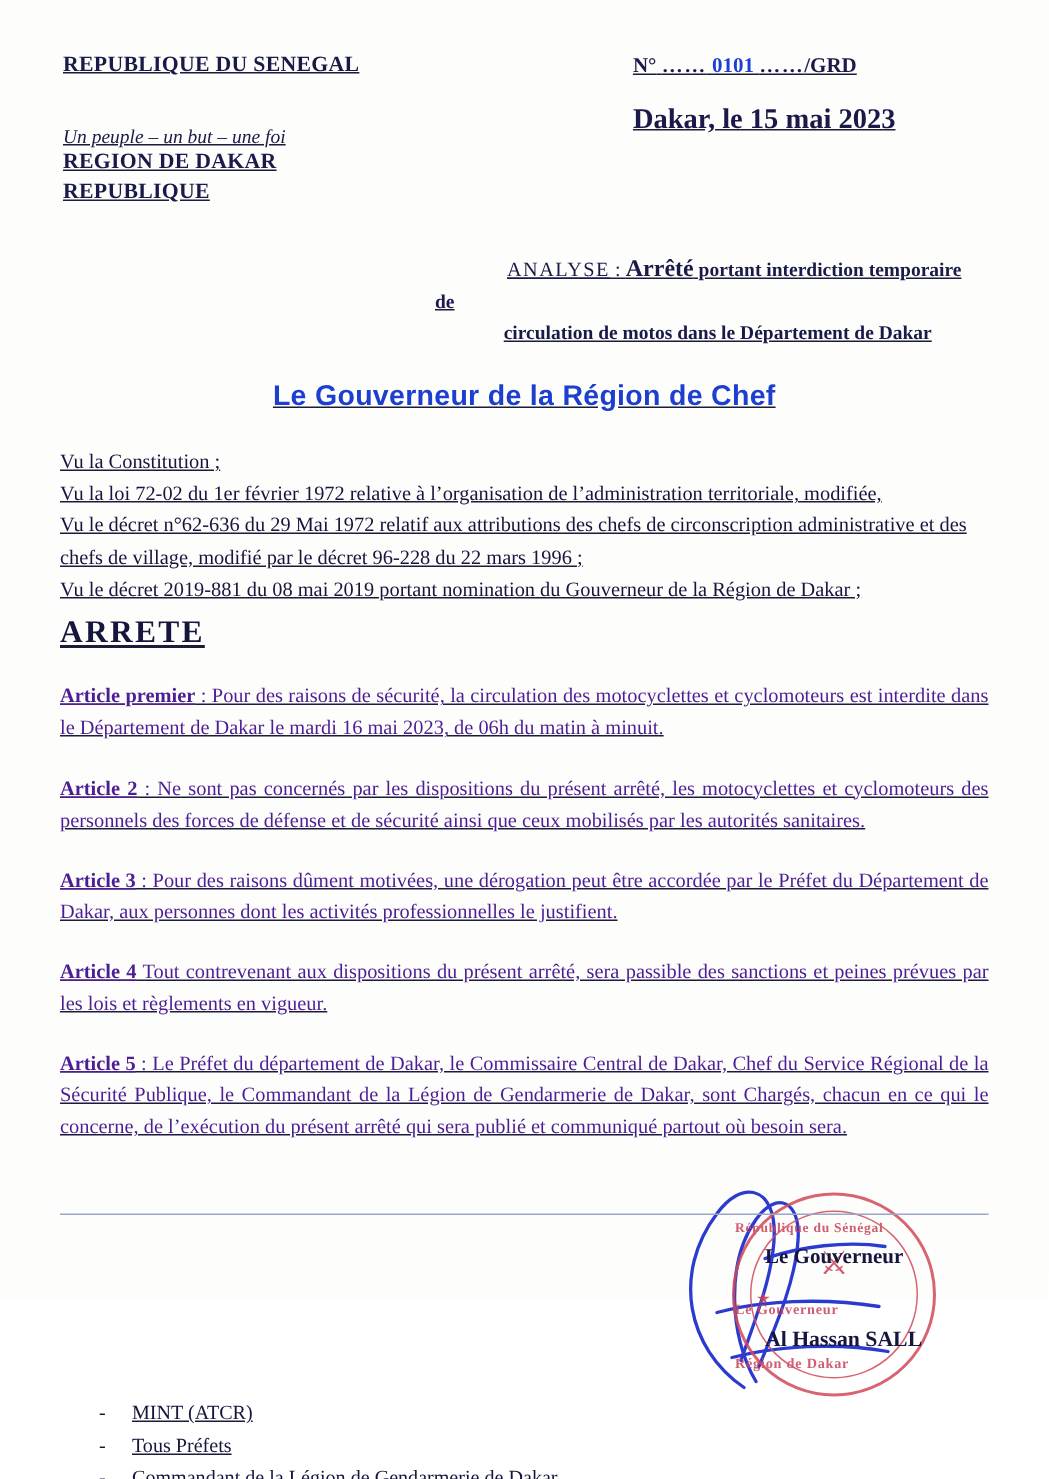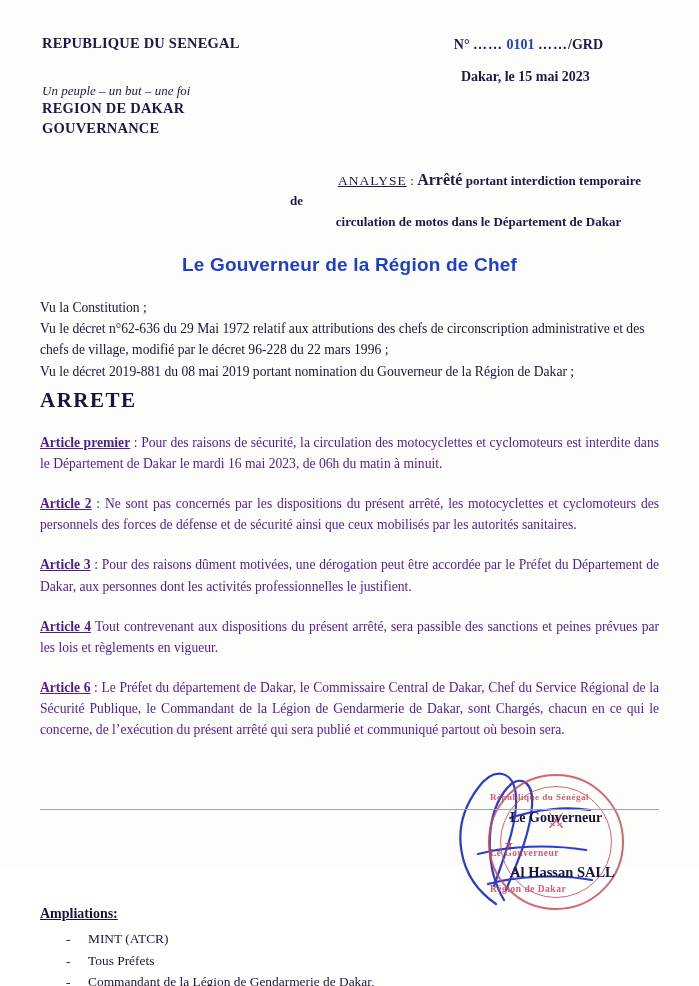--- a/index.html
+++ b/index.html
@@ -15,20 +15,21 @@
     position: relative;
     overflow: hidden;
   }
   .page {
     position: relative;
     width: 699px;
     height: 866px;
     box-sizing: border-box;
     padding: 34px 40px 0 40px;
     background: #fdfdfb;
+    text-decoration: underline;
   }
 
   
   .header {
     display: flex;
     justify-content: space-between;
     align-items: flex-start;
   }
   .header-left {
     padding-left: 2px;
@@ -62,21 +63,21 @@
   .num-line .dots {
     font-weight: bold;
     letter-spacing: 1px;
   }
   .num-line .numval {
     color: #1d3fd0;
     font-weight: bold;
   }
   .date-line {
     margin-top: 16px;
-    font-size: 14px;
+    font-size: 19px;
     font-weight: bold;
     color: #1a1a4a;
     text-align: center;
     padding-right: 6px;
   }
 
   
   .analyse {
     margin-top: 30px;
     margin-left: 250px;
@@ -289,21 +290,21 @@
 </head>
 <body>
 
 <div class="page">
 
   <div class="header">
     <div class="header-left">
       <div class="hl-line">REPUBLIQUE DU SENEGAL</div>
       <div class="hl-motto">Un peuple – un but – une foi</div>
       <div class="hl-line">REGION DE DAKAR</div>
-      <div class="hl-line">GOUVERNANCE</div>
+      <div class="hl-line">REPUBLIQUE</div>
     </div>
     <div class="header-right">
       <div class="num-line">
         <span>N°</span>
         <span class="dots">……</span>
         <span class="numval">0101</span>
         <span class="dots">……</span><span>/GRD</span>
       </div>
       <div class="date-line">Dakar, le 15 mai 2023</div>
     </div>
@@ -311,20 +312,21 @@
 
   <div class="analyse">
     <span class="lbl">ANALYSE</span><span> : </span><span class="arrete-word">Arrêté</span><span class="rest"> portant interdiction temporaire de</span>
     <span class="l2">circulation de motos dans le Département de Dakar</span>
   </div>
 
   <div class="doc-title">Le Gouverneur de la Région de Chef</div>
 
   <div class="visas">
     <div>Vu la Constitution ;</div>
+    <div>Vu la loi 72-02 du 1er février 1972 relative à l’organisation de l’administration territoriale, modifiée,</div>
     <div>Vu le décret n°62-636 du 29 Mai 1972 relatif aux attributions des chefs de circonscription administrative et des</div>
     <div>chefs de village, modifié par le décret 96-228 du 22 mars 1996 ;</div>
     <div>Vu le décret 2019-881 du 08 mai 2019 portant nomination du Gouverneur de la Région de Dakar ;</div>
   </div>
 
   <div class="arrete-head">ARRETE</div>
 
   <div class="article">
     <span class="art-label">Article premier</span><span> : Pour des raisons de sécurité, la circulation des motocyclettes et cyclomoteurs est interdite dans le Département de Dakar le mardi 16 mai 2023, de 06h du matin à minuit.</span>
   </div>
@@ -335,21 +337,21 @@
 
   <div class="article">
     <span class="art-label">Article 3</span><span> : Pour des raisons dûment motivées, une dérogation peut être accordée par le Préfet du Département de Dakar, aux personnes dont les activités professionnelles le justifient.</span>
   </div>
 
   <div class="article">
     <span class="art-label">Article 4</span><span> Tout contrevenant aux dispositions du présent arrêté, sera passible des sanctions et peines prévues par les lois et règlements en vigueur.</span>
   </div>
 
   <div class="article">
-    <span class="art-label">Article 6</span><span> : Le Préfet du département de Dakar, le Commissaire Central de Dakar, Chef du Service Régional de la Sécurité Publique, le Commandant de la Légion de Gendarmerie de Dakar, sont Chargés, chacun en ce qui le concerne, de l’exécution du présent arrêté qui sera publié et communiqué partout où besoin sera.</span>
+    <span class="art-label">Article 5</span><span> : Le Préfet du département de Dakar, le Commissaire Central de Dakar, Chef du Service Régional de la Sécurité Publique, le Commandant de la Légion de Gendarmerie de Dakar, sont Chargés, chacun en ce qui le concerne, de l’exécution du présent arrêté qui sera publié et communiqué partout où besoin sera.</span>
   </div>
 
   <div class="sign-zone">
 
     <svg class="signature-scribble" viewBox="0 0 180 150">
       <g fill="none" stroke="#2b3bd0" stroke-width="2.2" stroke-linecap="round">
         <path d="M58 146 C 20 120, 10 70, 40 30 C 56 8, 76 12, 78 38 C 80 66, 64 104, 56 128"></path>
         <path d="M66 142 C 48 112, 46 62, 66 34 C 80 14, 96 22, 94 48 C 92 78, 76 112, 68 132"></path>
         <path d="M72 60 C 96 52, 126 48, 152 52"></path>
         <path d="M40 96 C 70 88, 110 86, 148 92"></path>
@@ -363,21 +365,20 @@
       <div class="stamp-emblem">⚔</div>
       <div class="stamp-star">★</div>
       <div class="stamp-mid">Le Gouverneur</div>
       <div class="stamp-bottom">Région de Dakar</div>
     </div>
 
     <div class="sign-name">Le Gouverneur</div>
     <div class="sign-person">Al Hassan SALL</div>
   </div>
 
-  <div class="ampl-title">Ampliations:</div>
   <ul class="ampl-list">
     <li>MINT (ATCR)</li>
     <li>Tous Préfets</li>
     <li>Commandant de la Légion de Gendarmerie de Dakar,</li>
     <li>Commissaire Central, Chef du Service Régional de la Sécurité Publique,</li>
 
   </ul>
 
   <div class="footer-rule"></div>
 

